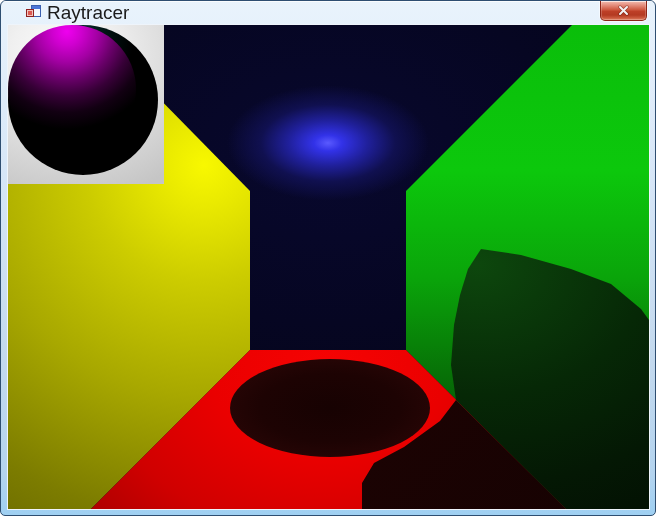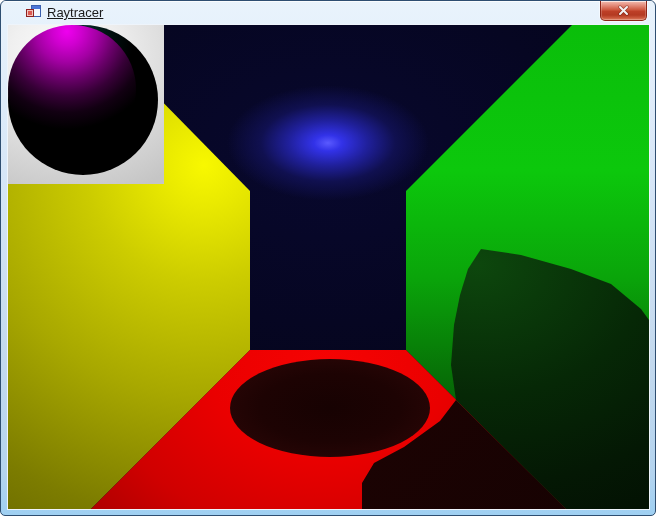--- a/index.html
+++ b/index.html
@@ -16,21 +16,21 @@
   .app-icon .back-win{
     position:absolute;left:5px;top:0;width:10px;height:12px;box-sizing:border-box;
     background:#f4f8ff;border:1px solid #3a5fae;
   }
   .app-icon .back-win-bar{height:3px;background:#4a74d8;}
   .app-icon .front-win{
     position:absolute;left:0;top:4px;width:8px;height:8px;box-sizing:border-box;
     background:#dc5a52;border:1px solid #8e2020;box-shadow:inset 0 0 0 1px #f2c4be;
   }
   .window-title{
-    position:absolute;left:46px;top:4px;font-size:13px;line-height:15px;color:#1b1b1b;text-decoration:underline;
+    position:absolute;left:46px;top:4px;font-size:19px;line-height:15px;color:#1b1b1b;
   }
   .close-button{
     position:absolute;left:599px;top:0;width:47px;height:20px;box-sizing:border-box;
     border:1px solid #8c2416;border-top:none;border-radius:0 0 5px 5px;cursor:default;
     background:linear-gradient(180deg,#f4beb2 0%,#e08573 26%,#cf5a42 45%,#bd3f27 55%,#b43a22 74%,#cc5c40 90%,#e0876a 100%);
     box-shadow:inset 0 1px 0 rgba(255,255,255,.55), inset 0 0 0 1px rgba(255,255,255,.2), 0 0 0 1px rgba(255,255,255,.5);
     display:flex;align-items:center;justify-content:center;
   }
   .scene{
     position:absolute;left:7px;top:24px;width:641px;height:484px;overflow:hidden;

